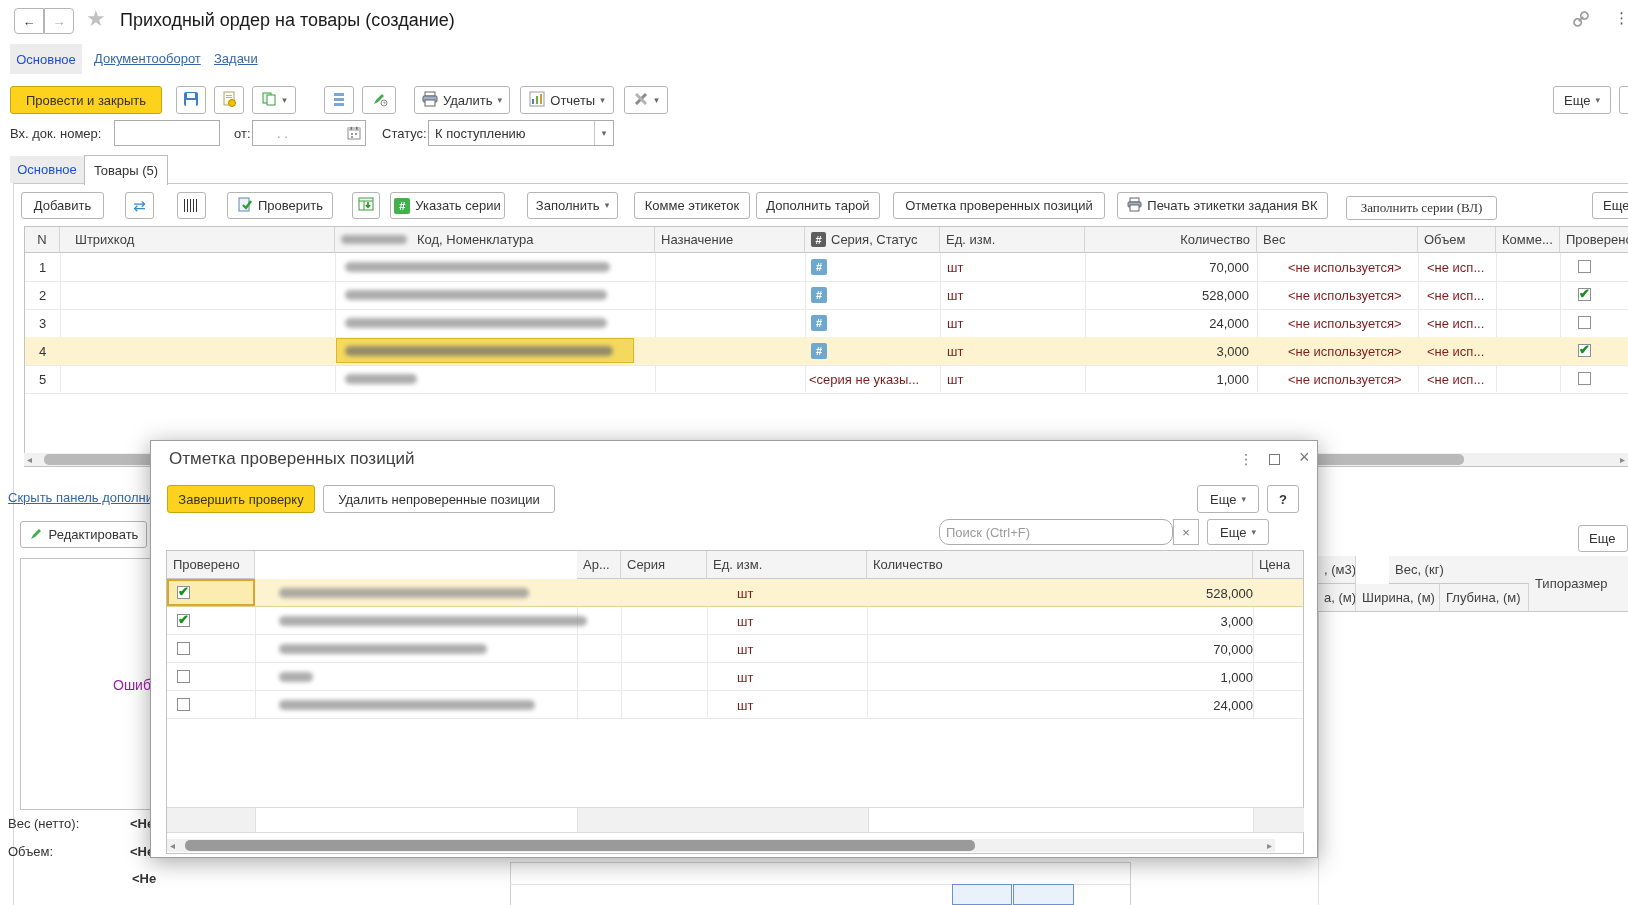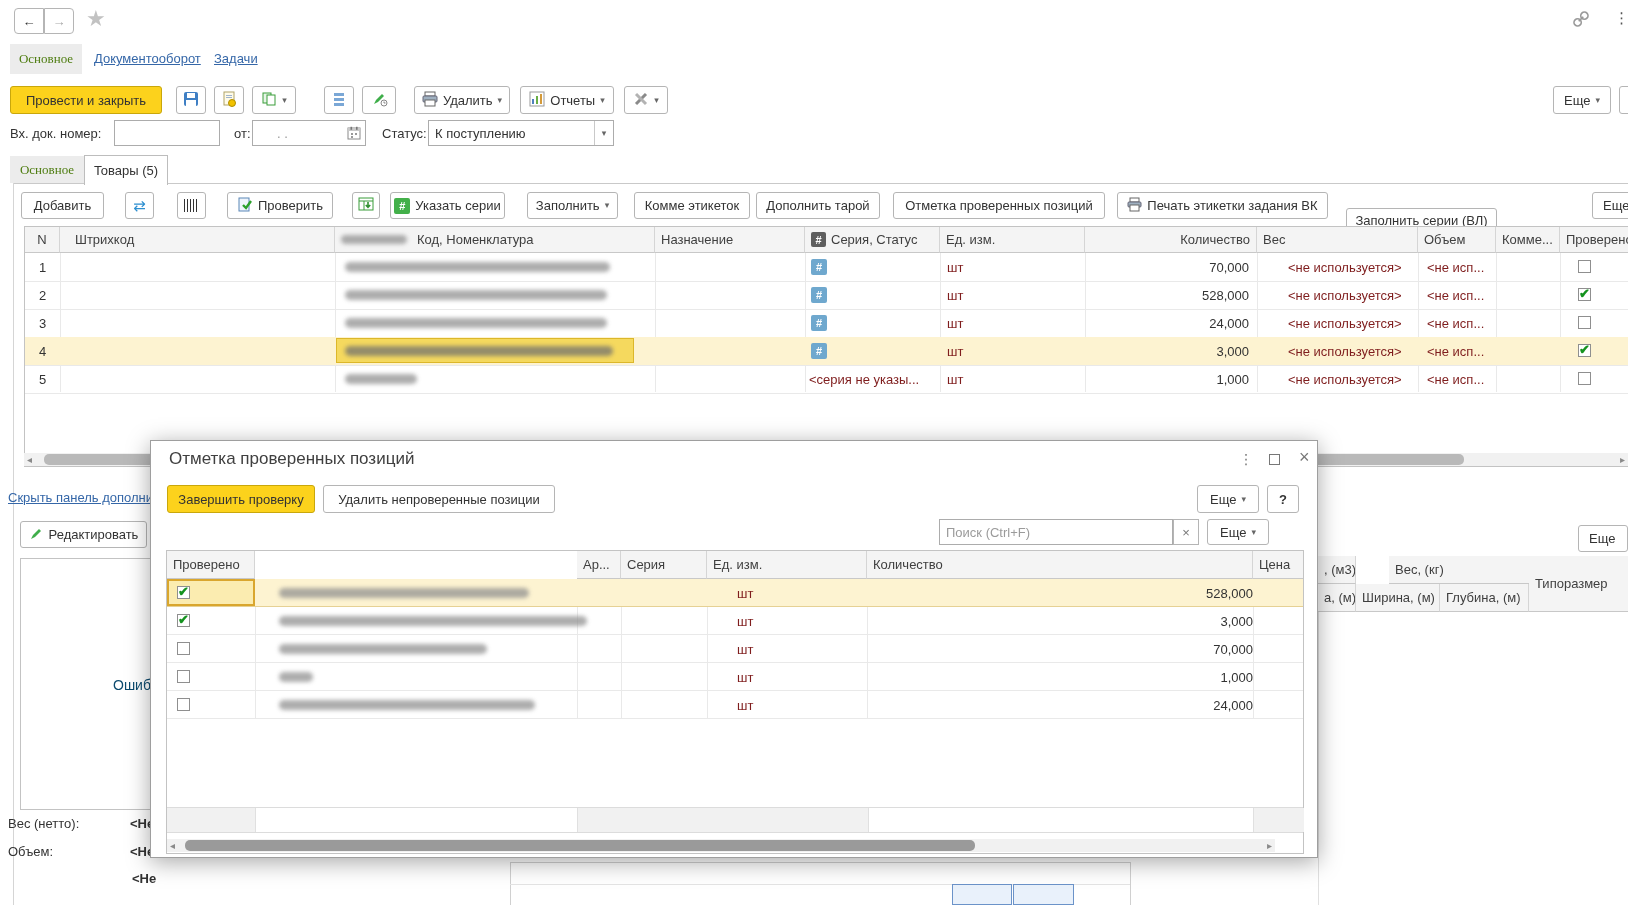--- a/index.html
+++ b/index.html
@@ -7,21 +7,21 @@
           font-family:"Liberation Sans",sans-serif;font-size:13px;color:#333;background:#fff;}
   .abs{position:absolute;}
   .btn{position:absolute;display:flex;align-items:center;justify-content:center;gap:5px;
        background:#fff;border:1px solid #b5b5b5;border-radius:3px;color:#333;
        box-sizing:border-box;white-space:nowrap;cursor:default;}
   .btn-yellow{background:#fcd21c;border:1px solid #c9a70b;}
   .caret{font-size:9px;color:#666;line-height:1;}
   .lbl{position:absolute;white-space:nowrap;}
   .link{position:absolute;color:#3567a8;text-decoration:underline;white-space:nowrap;cursor:pointer;}
   .tab{position:absolute;display:flex;align-items:center;justify-content:center;box-sizing:border-box;}
-  .tab-grey{background:#ececec;color:#4d7c0f;font-family:Liberation Serif, serif;}
+  .tab-grey{background:#ececec;color:#1d4ed8;}
   .tab-active{background:#fff;border:1px solid #bdbdbd;border-bottom:none;z-index:3;}
   .input{position:absolute;background:#fff;border:1px solid #acacac;box-sizing:border-box;
          display:flex;align-items:center;padding:0 6px;color:#333;}
   .ph{color:#9b9b9b;}
   .hcell{position:absolute;background:#f4f4f4;border-right:1px solid #d5d5d5;border-bottom:1px solid #c8c8c8;
          box-sizing:border-box;display:flex;align-items:center;padding:0 6px;color:#3f3f3f;white-space:nowrap;overflow:hidden;}
   .vline{position:absolute;width:1px;background:#e9e9e9;}
   .rowline{position:absolute;height:1px;background:#e9e9e9;}
   .blob{position:absolute;background:#8e8e8e;height:10px;border-radius:5px;filter:blur(2px);opacity:.72;}
   .chk{position:absolute;width:13px;height:13px;background:#fff;border:1px solid #8f8f8f;box-sizing:border-box;}
@@ -49,20 +49,21 @@
 
 <div class="screen">
 
   <div class="btn" style="left:14px;top:8px;width:30px;height:26px;border-radius:4px 0 0 4px;">
       <span>←</span>
     </div>
   <div class="btn" style="left:44px;top:8px;width:30px;height:26px;border-radius:0 4px 4px 0;color:#a9a9a9;">
       <span>→</span>
     </div>
   <span class="lbl" style="left:86px;top:6px;font-size:22px;color:#c2c2c2;">★</span>
+  <span class="lbl" style="left:120px;top:10px;font-size:18px;color:#1a1a1a;">Приходный ордер на товары (создание)</span>
   <span class="abs" style="left:1572px;top:10px;">
     <svg width="18" height="18" viewBox="0 0 16 16">
         <g fill="none" stroke="#9a9a9a" stroke-width="1.5">
           <path d="M6 10 L10 6"></path>
           <rect x="1.8" y="7.8" width="6.4" height="6.4" rx="3.2" transform="rotate(-45 5 11)"></rect>
           <rect x="7.8" y="1.8" width="6.4" height="6.4" rx="3.2" transform="rotate(-45 11 5)"></rect>
         </g>
       </svg>
   </span>
   <span class="lbl" style="left:1614px;top:9px;font-size:15px;color:#555;">⋮</span>
@@ -217,21 +218,21 @@
       <span>Отметка проверенных позиций</span>
     </div>
   <div class="btn" style="left:1117px;top:192px;width:211px;height:27px;">
     <span><svg width="15" height="15">
           <rect x="3" y="1" width="9" height="4" fill="#fff" stroke="#666"></rect>
           <rect x="1" y="5" width="13" height="5" rx="1" fill="#9fb0c0" stroke="#667"></rect>
           <rect x="3" y="8" width="9" height="6" fill="#fff" stroke="#666"></rect>
         </svg></span>
     <span>Печать этикетки задания ВК</span>
   </div>
-  <div class="btn" style="left:1346px;top:208px;width:151px;height:24px;">
+  <div class="btn" style="left:1346px;top:196px;width:151px;height:24px;font-family:Liberation Serif, serif;">
       <span>Заполнить серии (ВЛ)</span>
     </div>
   <div class="btn" style="left:1592px;top:192px;width:50px;height:27px;justify-content:flex-start;padding-left:10px;">
       <span>Еще</span>
     </div>
 
   <div class="abs" style="left:24px;top:226px;width:1604px;height:241px;border:1px solid #c3c3c3;border-right:none;box-sizing:border-box;"></div>
 
   <div class="hcell" style="left:25px;top:227px;width:35px;height:26px;justify-content:center;">
       <span>N</span>
@@ -352,21 +353,21 @@
   </div>
 
   <a class="link" style="left:8px;top:490px;">Скрыть панель дополнител</a>
   <div class="btn" style="left:20px;top:521px;width:127px;height:27px;">
     <span><svg width="15" height="15">
           <path d="M2 13 L4 9 L10 3 L12 5 L6 11 Z" fill="#3fae4a"></path>
         </svg></span>
     <span>Редактировать</span>
   </div>
   <div class="abs" style="left:20px;top:558px;width:480px;height:252px;border:1px solid #c3c3c3;box-sizing:border-box;">
-    <span class="lbl" style="left:92px;top:118px;color:#0c4a6e;font-size:14px;">Ошиб</span>
+    <span class="lbl" style="left:92px;top:118px;color:#a21caf;font-size:14px;">Ошиб</span>
   </div>
   <span class="lbl" style="left:8px;top:816px;">Вес (нетто):</span>
   <span class="lbl" style="left:130px;top:816px;font-weight:bold;width:27px;overflow:hidden;">&lt;Не</span>
   <span class="lbl" style="left:8px;top:844px;">Объем:</span>
   <span class="lbl" style="left:130px;top:844px;font-weight:bold;width:27px;overflow:hidden;">&lt;Не</span>
   <span class="lbl" style="left:8px;top:921px;">Складская группа:</span>
   <span class="lbl" style="left:132px;top:871px;font-weight:bold;width:27px;overflow:hidden;">&lt;Не</span>
 
   <div class="btn" style="left:1578px;top:525px;width:50px;height:27px;justify-content:flex-start;padding-left:10px;">
       <span>Еще</span>
@@ -411,21 +412,21 @@
         <span>Удалить непроверенные позиции</span>
       </div>
     <div class="btn" style="left:1046px;top:44px;width:62px;height:28px;">
       <span>Еще</span>
       <span class="caret">▾</span>
     </div>
     <div class="btn" style="left:1116px;top:44px;width:32px;height:28px;font-weight:bold;">
         <span>?</span>
       </div>
 
-    <div class="input" style="left:788px;top:78px;width:234px;height:26px;">
+    <div class="input" style="left:788px;top:78px;width:234px;height:26px;border-radius:10px;">
       <span class="ph">Поиск (Ctrl+F)</span>
     </div>
     <div class="btn" style="left:1022px;top:78px;width:26px;height:26px;border-radius:0;color:#777;">
         <span>×</span>
       </div>
     <div class="btn" style="left:1056px;top:78px;width:62px;height:26px;">
       <span>Еще</span>
       <span class="caret">▾</span>
     </div>
 

